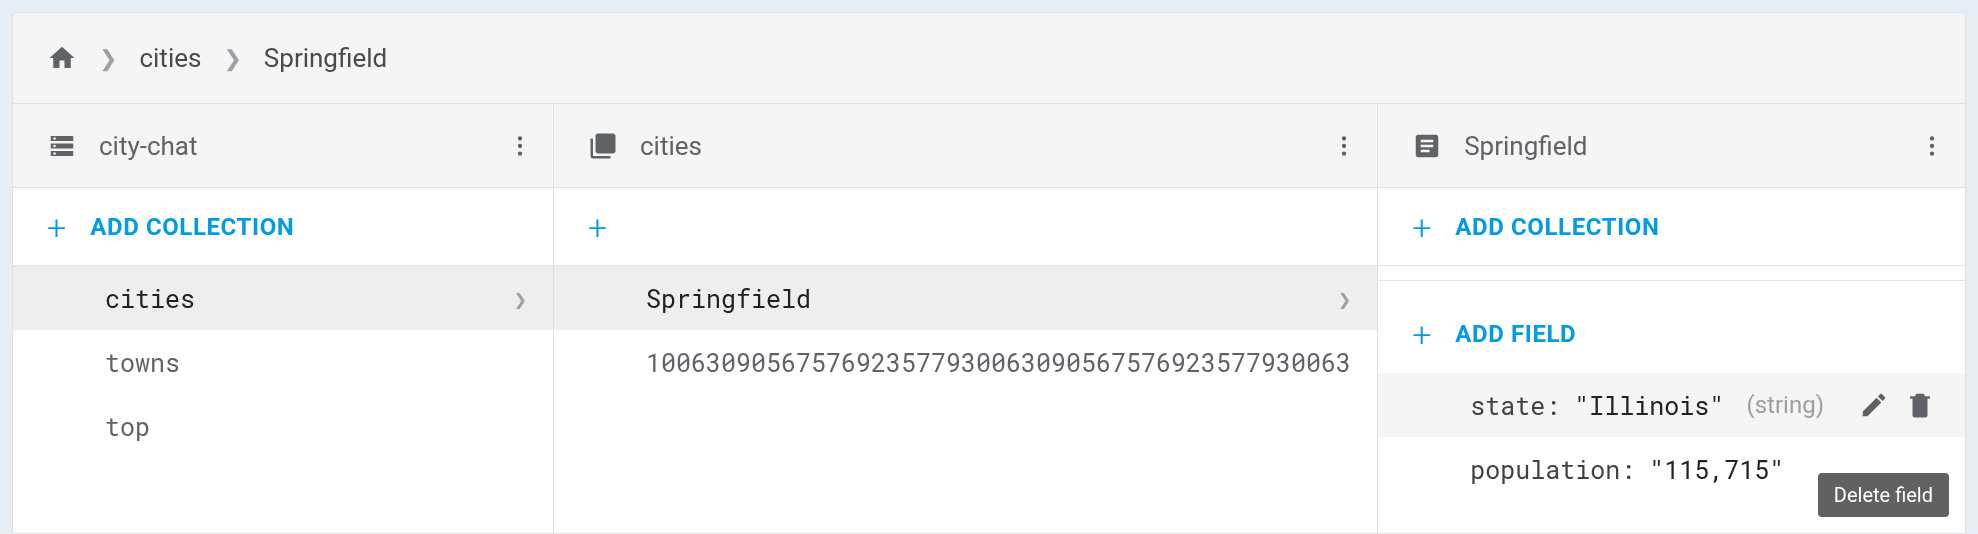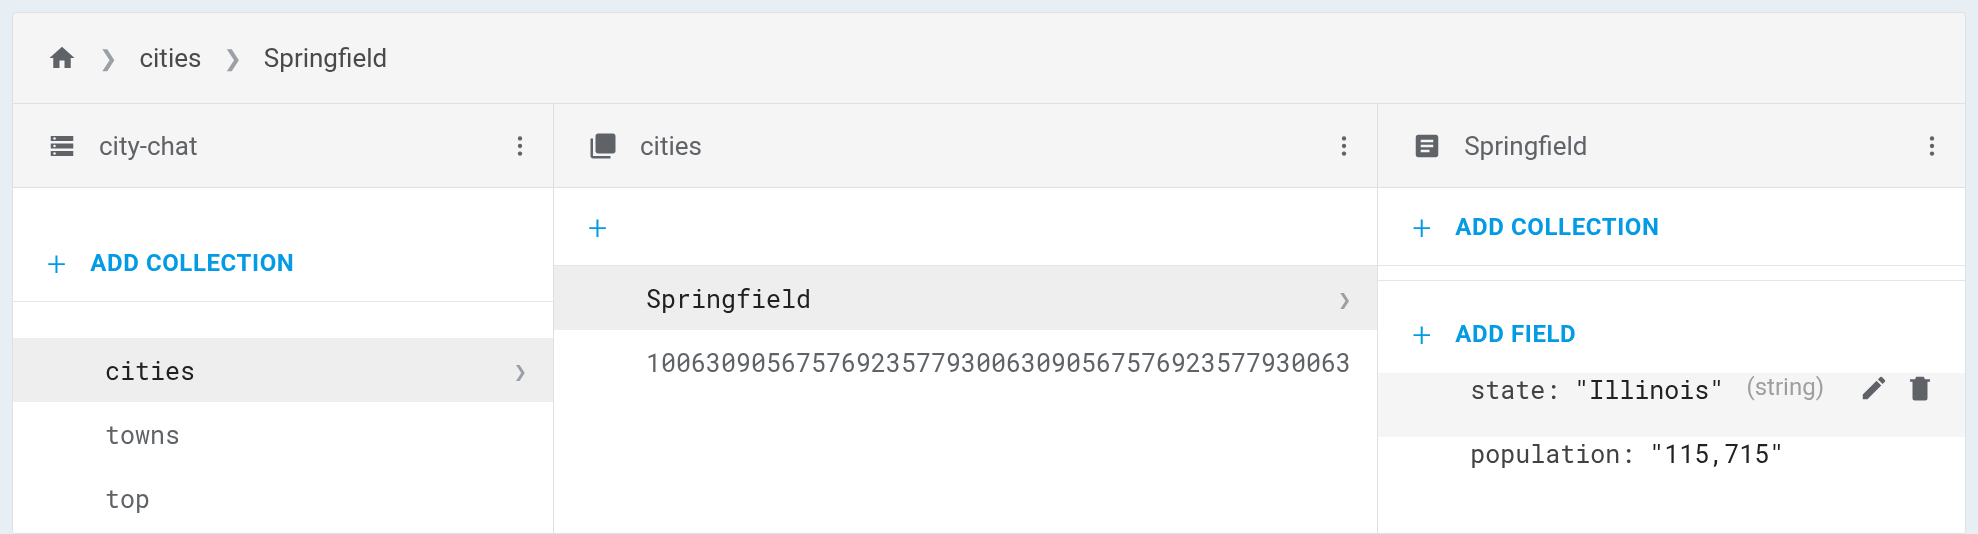--- a/index.html
+++ b/index.html
@@ -35,21 +35,21 @@
     display: flex;
     border-top: 1px solid #DDE1E5;
   }
   .col {
     display: flex;
     flex-direction: column;
     background: #fff;
     border-right: 1px solid #DDE1E5;
   }
   .col:last-child { border-right: none; }
-  .col1 { flex: 0 0 541px; gap: 36px; }
+  .col1 { flex: 0 0 541px; }
   .col2 { flex: 0 0 541px; }
   .col3 { flex: 1 1 auto; }
   .col-header {
     height: 84px;
     background: #F5F5F5;
     display: flex;
     align-items: center;
     padding: 0 20px 0 34px;
     border-bottom: 1px solid #DDE1E5;
   }
@@ -78,20 +78,21 @@
     color: #5F6368;
     cursor: pointer;
   }
   .list-item .itxt { flex: 1; white-space: nowrap; overflow: hidden; text-overflow: ellipsis; }
   .list-item.selected { background: #EEEEEE; color: #212121; }
   .list-item .chev-r { color: #9AA0A6; font-size: 22px; }
   .divider { height: 1px; background: #E5E5E5; margin: 14px 0; }
   .field-row {
     height: 64px;
     display: flex;
+    align-items: center;
     padding: 0 22px 0 92px;
     font-family: "Roboto Mono", ui-monospace, Menlo, Consolas, monospace;
     font-size: 25px;
     color: #212121;
   }
   .field-row.hover { background: #F5F5F5; }
   .field-row .fkey { color: #424242; }
   .field-row .fval { margin-left: 14px; }
   .field-row .spacer { flex: 1; }
   .field-row .ftype { color: #9E9E9E; font-family: Roboto, sans-serif; font-size: 24px; margin-right: 27px; }
@@ -220,13 +221,14 @@
         <div class="field-row">
           <span class="fkey"><span>population</span>:</span>
           <span class="fval">"115,715"</span>
           <span class="spacer"></span>
         </div>
       </div>
     </div>
 
   </div>
 
+  <div class="tooltip">Delete field</div>
 </div>
 
 </body></html>

